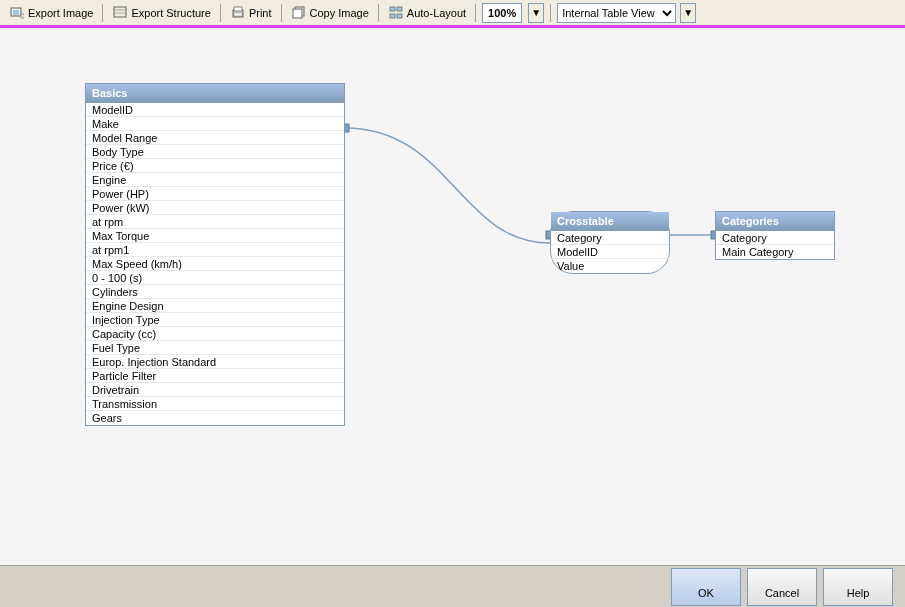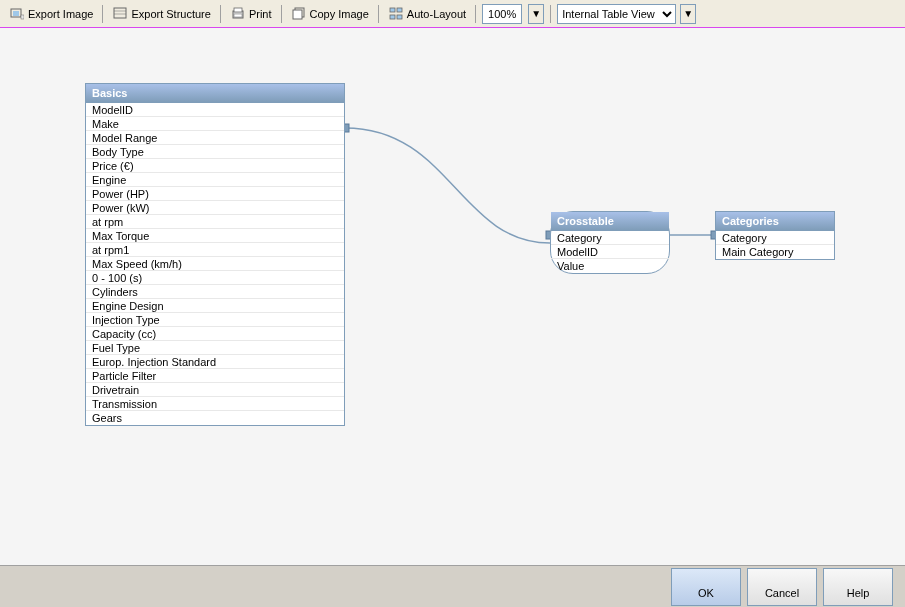--- a/index.html
+++ b/index.html
@@ -10,21 +10,21 @@
       width: 905px;
       height: 607px;
       overflow: hidden;
       display: flex;
       flex-direction: column;
     }
 
     
     .toolbar {
       background: #f0ece0;
-      border-bottom: 1px solid #d946ef;
+      border-bottom: 3px solid #d946ef;
       padding: 3px 6px;
       display: flex;
       align-items: center;
       gap: 6px;
       height: 28px;
       flex-shrink: 0;
     }
     .toolbar-btn {
       display: flex;
       align-items: center;
@@ -49,20 +49,21 @@
       align-items: center;
       justify-content: center;
     }
     .zoom-input {
       width: 40px;
       height: 20px;
       border: 1px solid #7f9db9;
       font-size: 11px;
       text-align: center;
       background: white;
+      font-weight: bold;
     }
     .zoom-dropdown {
       width: 16px;
       height: 20px;
       border: 1px solid #7f9db9;
       background: #f0ece0;
       cursor: pointer;
       font-size: 10px;
     }
     .view-select {

